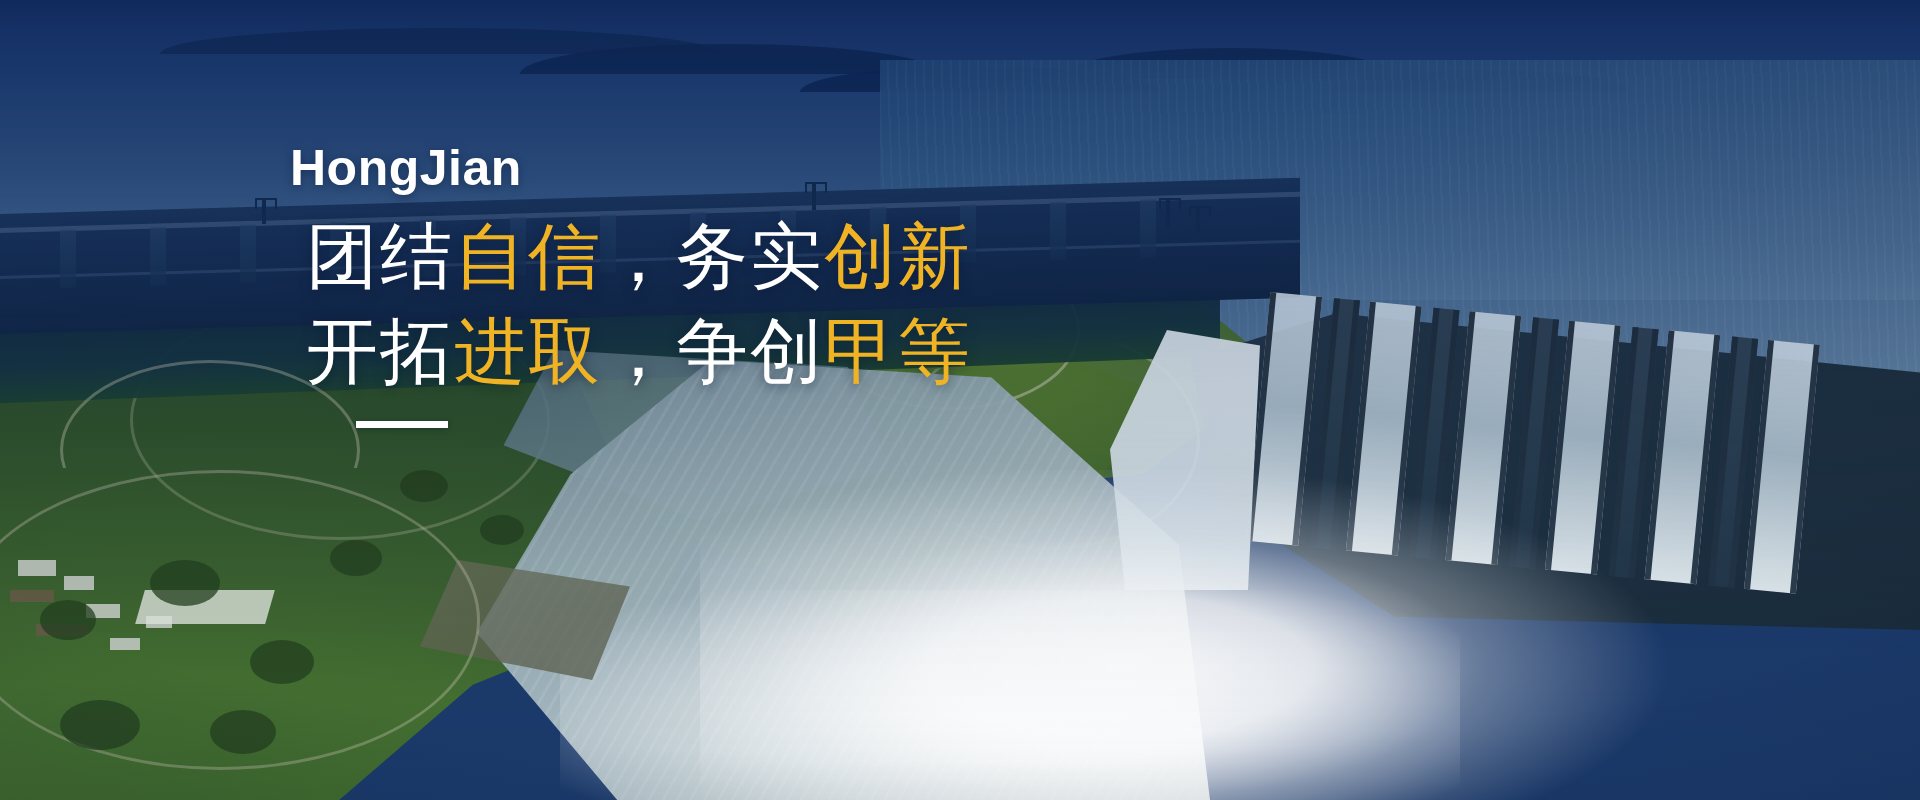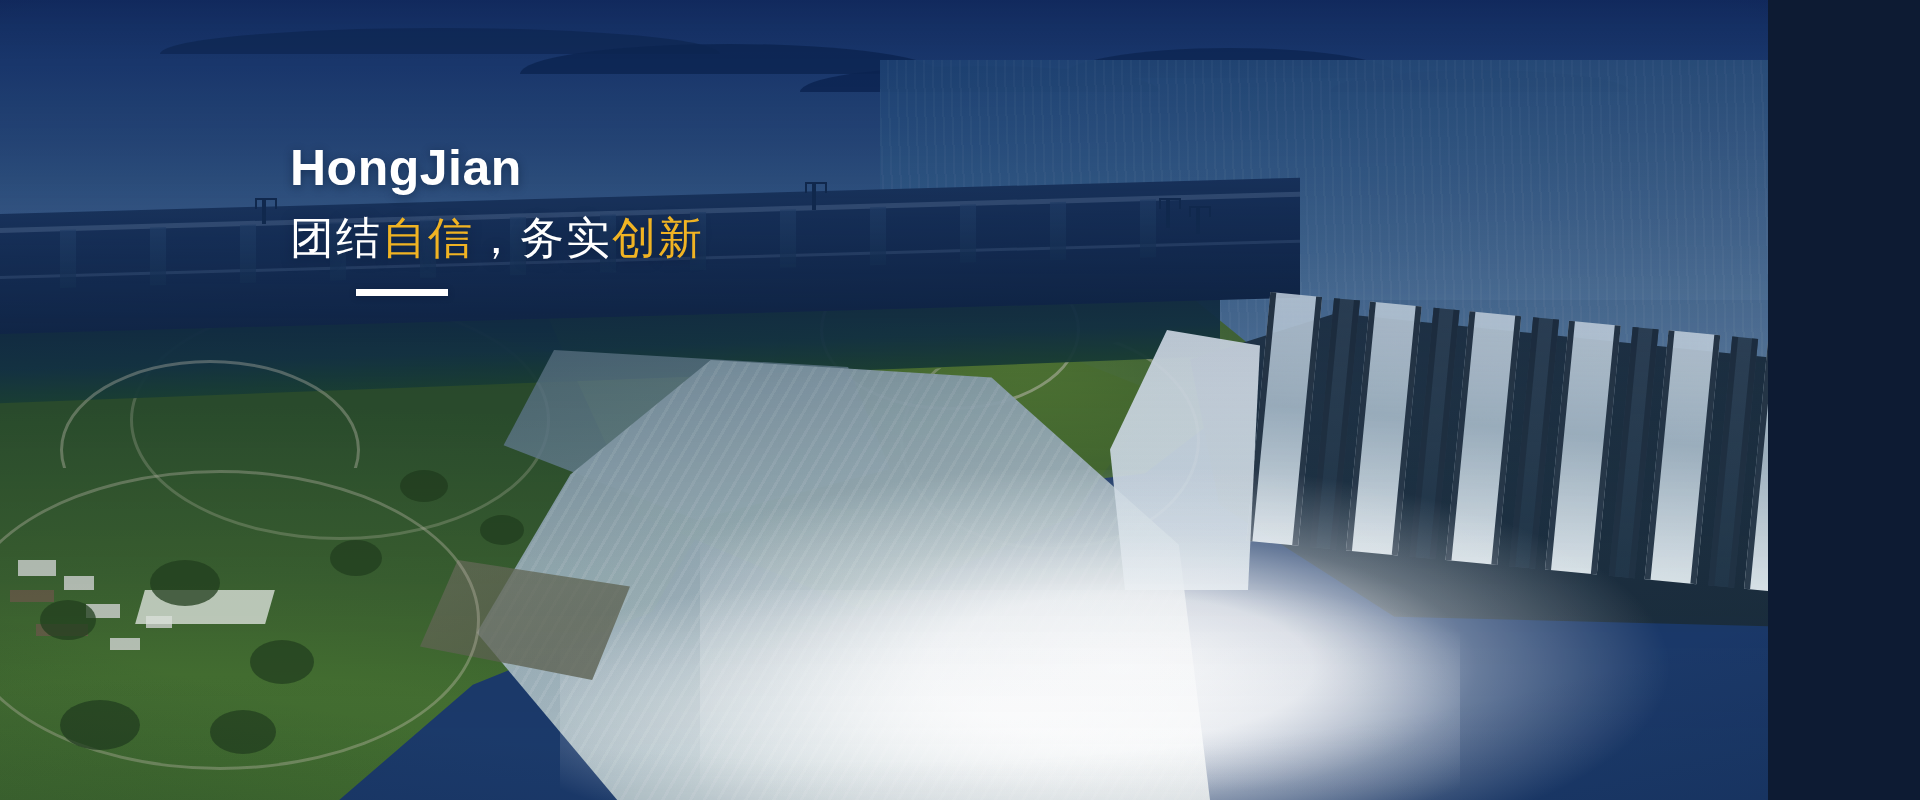--- a/index.html
+++ b/index.html
@@ -4,21 +4,21 @@
 <style>
   * { margin:0; padding:0; box-sizing:border-box; }
   html,body { background:#0d1b33; }
   body {
     font-family:"Liberation Sans","DejaVu Sans",sans-serif;
     width:1920px; height:800px; overflow:hidden;
   }
 
   .banner {
     position:relative;
-    width:1768px; height:800px;
+    width:1920px; height:800px;
     overflow:hidden;
     background:#1b3a6b;
   }
 
   
   .photo { position:absolute; inset:0; }
 
   
   .sky {
     position:absolute; left:0; top:0; width:1920px; height:300px;
@@ -207,24 +207,25 @@
     white-space:nowrap;
   }
   .subtitle {
     margin-top:18px;
     font-size:41px; font-weight:400; color:#ffffff;
     letter-spacing:.2px; line-height:1.05;
     text-shadow:0 2px 10px rgba(5,20,45,.45);
     white-space:nowrap;
   }
   .slogan {
-    font-size:44px; font-weight:400; color:#ffffff;
+    font-size:72px; font-weight:400; color:#ffffff;
     line-height:1.32; letter-spacing:2px;
     text-shadow:0 2px 12px rgba(5,20,45,.5);
     white-space:nowrap;
+    margin-left:16px;
   }
   .slogan.l1 { margin-top:16px; }
   .hl { color:#f0b323; }
   .rule {
     margin-top:22px; margin-left:66px;
     width:92px; height:7px; background:#ffffff;
     box-shadow:0 1px 6px rgba(5,20,45,.35);
   }
 </style>
 </head>
@@ -325,17 +326,20 @@
   <div class="overlay">
     <div class="copy">
 
       <div class="brand">HongJian</div>
 
 
       <div class="slogan l1">
         <span>团结</span><span class="hl">自信</span><span>，</span><span>务实</span><span class="hl">创新</span>
       </div>
 
+      <div class="slogan l2">
+        <span>开拓</span><span class="hl">进取</span><span>，</span><span>争创</span><span class="hl">甲等</span>
+      </div>
 
       <div class="rule"></div>
     </div>
   </div>
 </div>
 
 </body></html>

